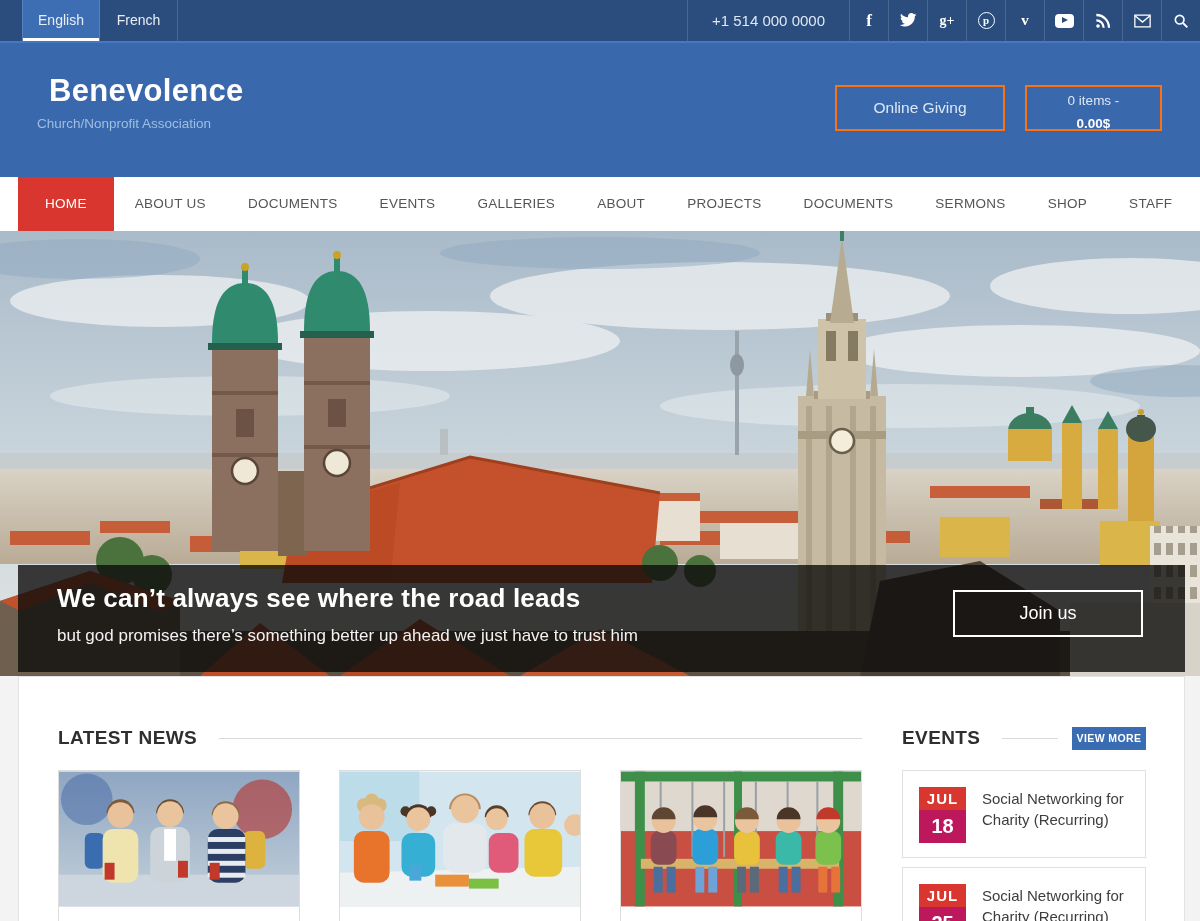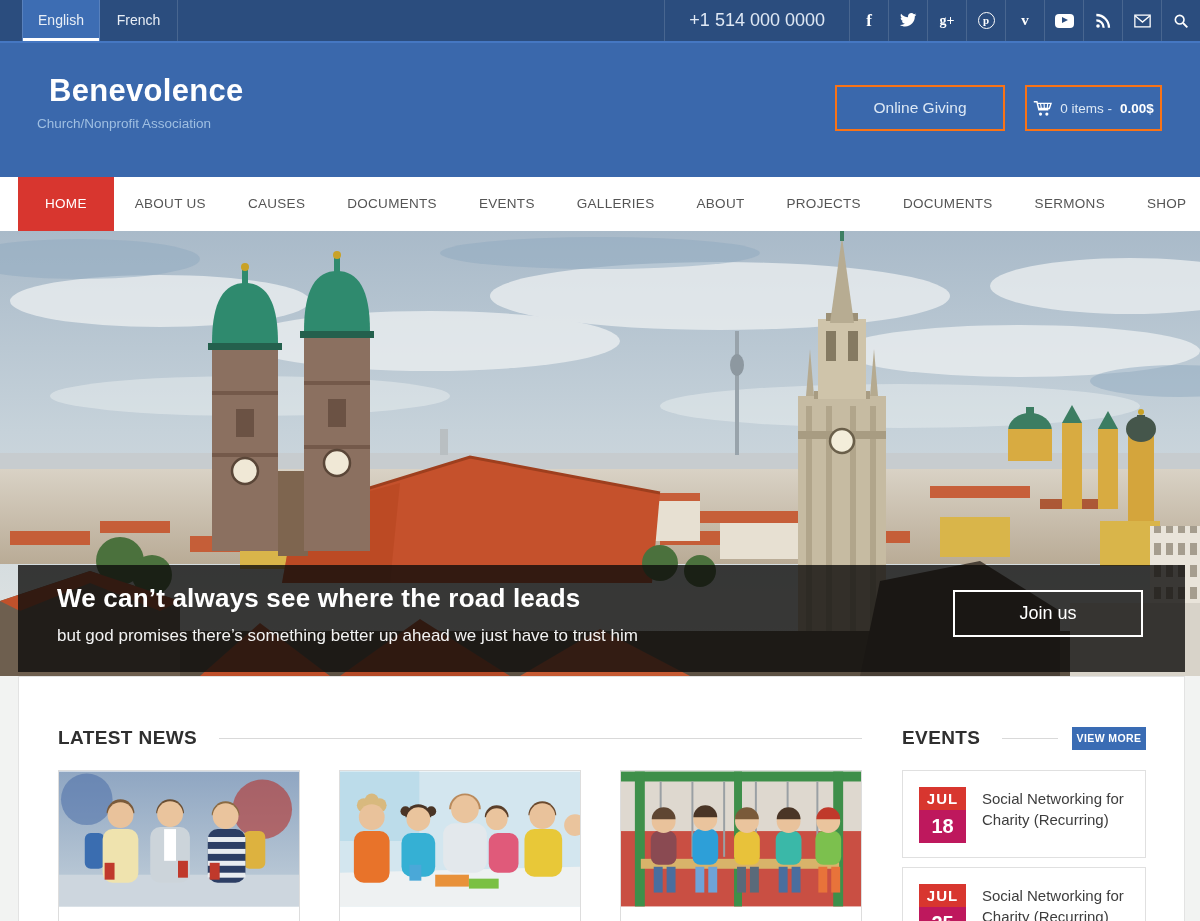--- a/index.html
+++ b/index.html
@@ -7,41 +7,41 @@
   .page { position:relative; width:1200px; height:921px; overflow:hidden; background:#f2f3f2; }
 
   
   .topbar { position:absolute; top:0; left:0; right:0; height:41px; background:#2b4d7e; display:flex; }
   .lang-tabs { display:flex; margin-left:22px; height:41px; }
   .lang-tab { width:78px; text-align:center; line-height:41px; color:#e8eef6; font-size:14px; cursor:pointer;
               border-right:1px solid rgba(255,255,255,.14); }
   .lang-tab:first-child { border-left:1px solid rgba(255,255,255,.14); }
   .lang-tab.active { background:#3d6db3; box-shadow:inset 0 -3px 0 #ffffff; }
   .topbar-right { margin-left:auto; display:flex; height:41px; }
-  .phone { line-height:41px; padding:0 24px; color:#dfe8f4; font-size:18px; border-left:1px solid rgba(255,255,255,.14); }
+  .phone { line-height:41px; padding:0 24px; color:#dfe8f4; font-size:15px; border-left:1px solid rgba(255,255,255,.14); }
   .soc { width:39px; display:flex; align-items:center; justify-content:center; border-left:1px solid rgba(255,255,255,.14);
          color:#fff; cursor:pointer; }
   .soc svg { display:block; }
   .glyph-serif { font-family:"Liberation Serif", serif; font-weight:bold; font-size:17px; line-height:1; color:#fff; }
   .pin-circle { width:17px; height:17px; border:1.5px solid #fff; border-radius:50%; font-family:"Liberation Serif",serif;
                 font-size:11px; font-weight:bold; color:#fff; text-align:center; line-height:14px; }
   .yt-box { width:19px; height:14px; background:#fff; border-radius:4px; position:relative; }
   .yt-box::after { content:""; position:absolute; left:7px; top:3.5px; border-left:6px solid #2b4d7e;
                    border-top:3.5px solid transparent; border-bottom:3.5px solid transparent; }
 
   
   .header { position:absolute; top:41px; left:0; right:0; height:136px; background:#3a68ac; border-top:2px solid #4577c2; }
   .branding { position:absolute; left:37px; top:30px; }
   .site-title { color:#ffffff; font-size:31px; font-weight:bold; letter-spacing:.3px;margin-left:12px; }
   .site-tagline { margin-top:7px; color:#9fbfe2; font-size:13.5px; }
   .header-actions { position:absolute; right:38px; top:42px; display:flex; gap:20px; }
   .btn-outline { height:46px; border:2px solid #f97316; color:#dce8f5; display:flex; align-items:center;
                  justify-content:center; cursor:pointer; }
   .btn-giving { width:170px; font-size:15.5px; }
-  .btn-cart { width:137px; font-size:13.5px; gap:8px; }
+  .btn-cart { width:137px; font-size:13.5px; gap:8px;flex-direction:column; }
   .btn-cart b { color:#ffffff; }
   .btn-cart svg { display:block; }
 
   
   .mainnav { position:absolute; top:177px; left:0; right:0; height:54px; background:#ffffff; display:flex;
              padding-left:18px; }
   .nav-item { line-height:54px; padding:0 21px; color:#555555; font-size:13.5px; letter-spacing:.3px; cursor:pointer;
               white-space:nowrap; }
   .nav-item.active { background:#d8362f; color:#ffffff; padding:0 27px; }
 
@@ -164,21 +164,20 @@
         </svg>
         <span>0 items - </span>
           <b>0.00$</b>
       </div>
     </div>
   </div>
 
   <div class="mainnav">
     <div class="nav-item active">HOME</div>
     <div class="nav-item">ABOUT US</div>
-    <div class="nav-item">CAUSES</div>
     <div class="nav-item">DOCUMENTS</div>
     <div class="nav-item">EVENTS</div>
     <div class="nav-item">GALLERIES</div>
     <div class="nav-item">ABOUT</div>
     <div class="nav-item">PROJECTS</div>
     <div class="nav-item">DOCUMENTS</div>
     <div class="nav-item">SERMONS</div>
     <div class="nav-item">SHOP</div>
     <div class="nav-item">STAFF</div>
 

